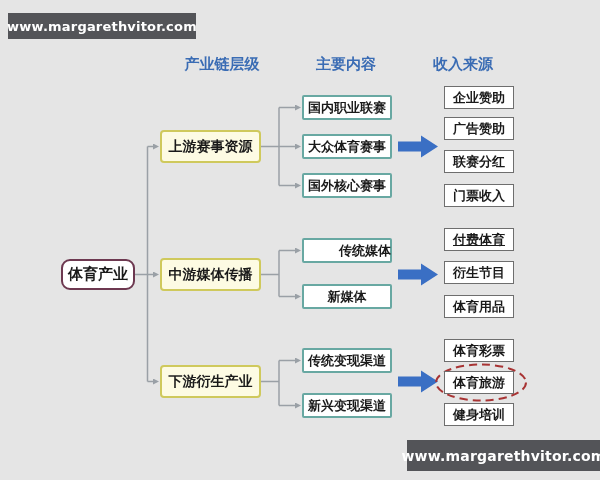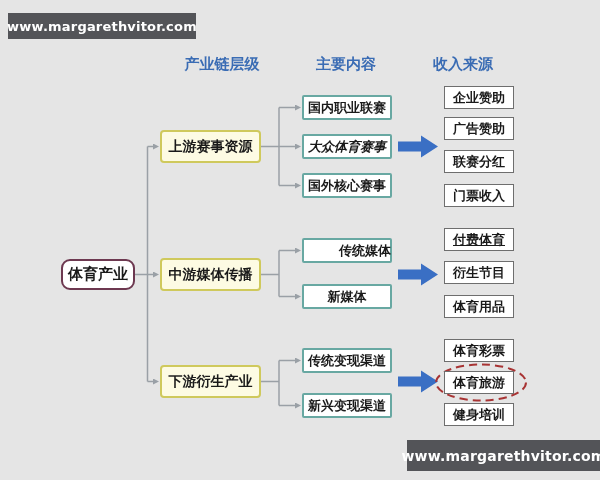--- a/index.html
+++ b/index.html
@@ -91,21 +91,21 @@
   <div class="col-header" style="left:300px;top:55px;width:92px;">主要内容</div>
   <div class="col-header" style="left:417px;top:55px;width:92px;">收入来源</div>
 
   <div class="node root">体育产业</div>
 
   <div class="node level" style="top:130px;">上游赛事资源</div>
   <div class="node level" style="top:258px;">中游媒体传播</div>
   <div class="node level" style="top:365px;">下游衍生产业</div>
 
   <div class="node content" style="top:95px;">国内职业联赛</div>
-  <div class="node content" style="top:134px;font-style:italic;">大众体育赛事</div>
+  <div class="node content" style="top:134px;">大众体育赛事</div>
   <div class="node content" style="top:173px;">国外核心赛事</div>
 
   <div class="node content" style="top:238px;padding-left:36px;">传统媒体</div>
   <div class="node content" style="top:284px;">新媒体</div>
 
   <div class="node content" style="top:348px;">传统变现渠道</div>
   <div class="node content" style="top:393px;">新兴变现渠道</div>
 
   <div class="node income" style="top:86px;">企业赞助</div>
   <div class="node income" style="top:117px;">广告赞助</div>

